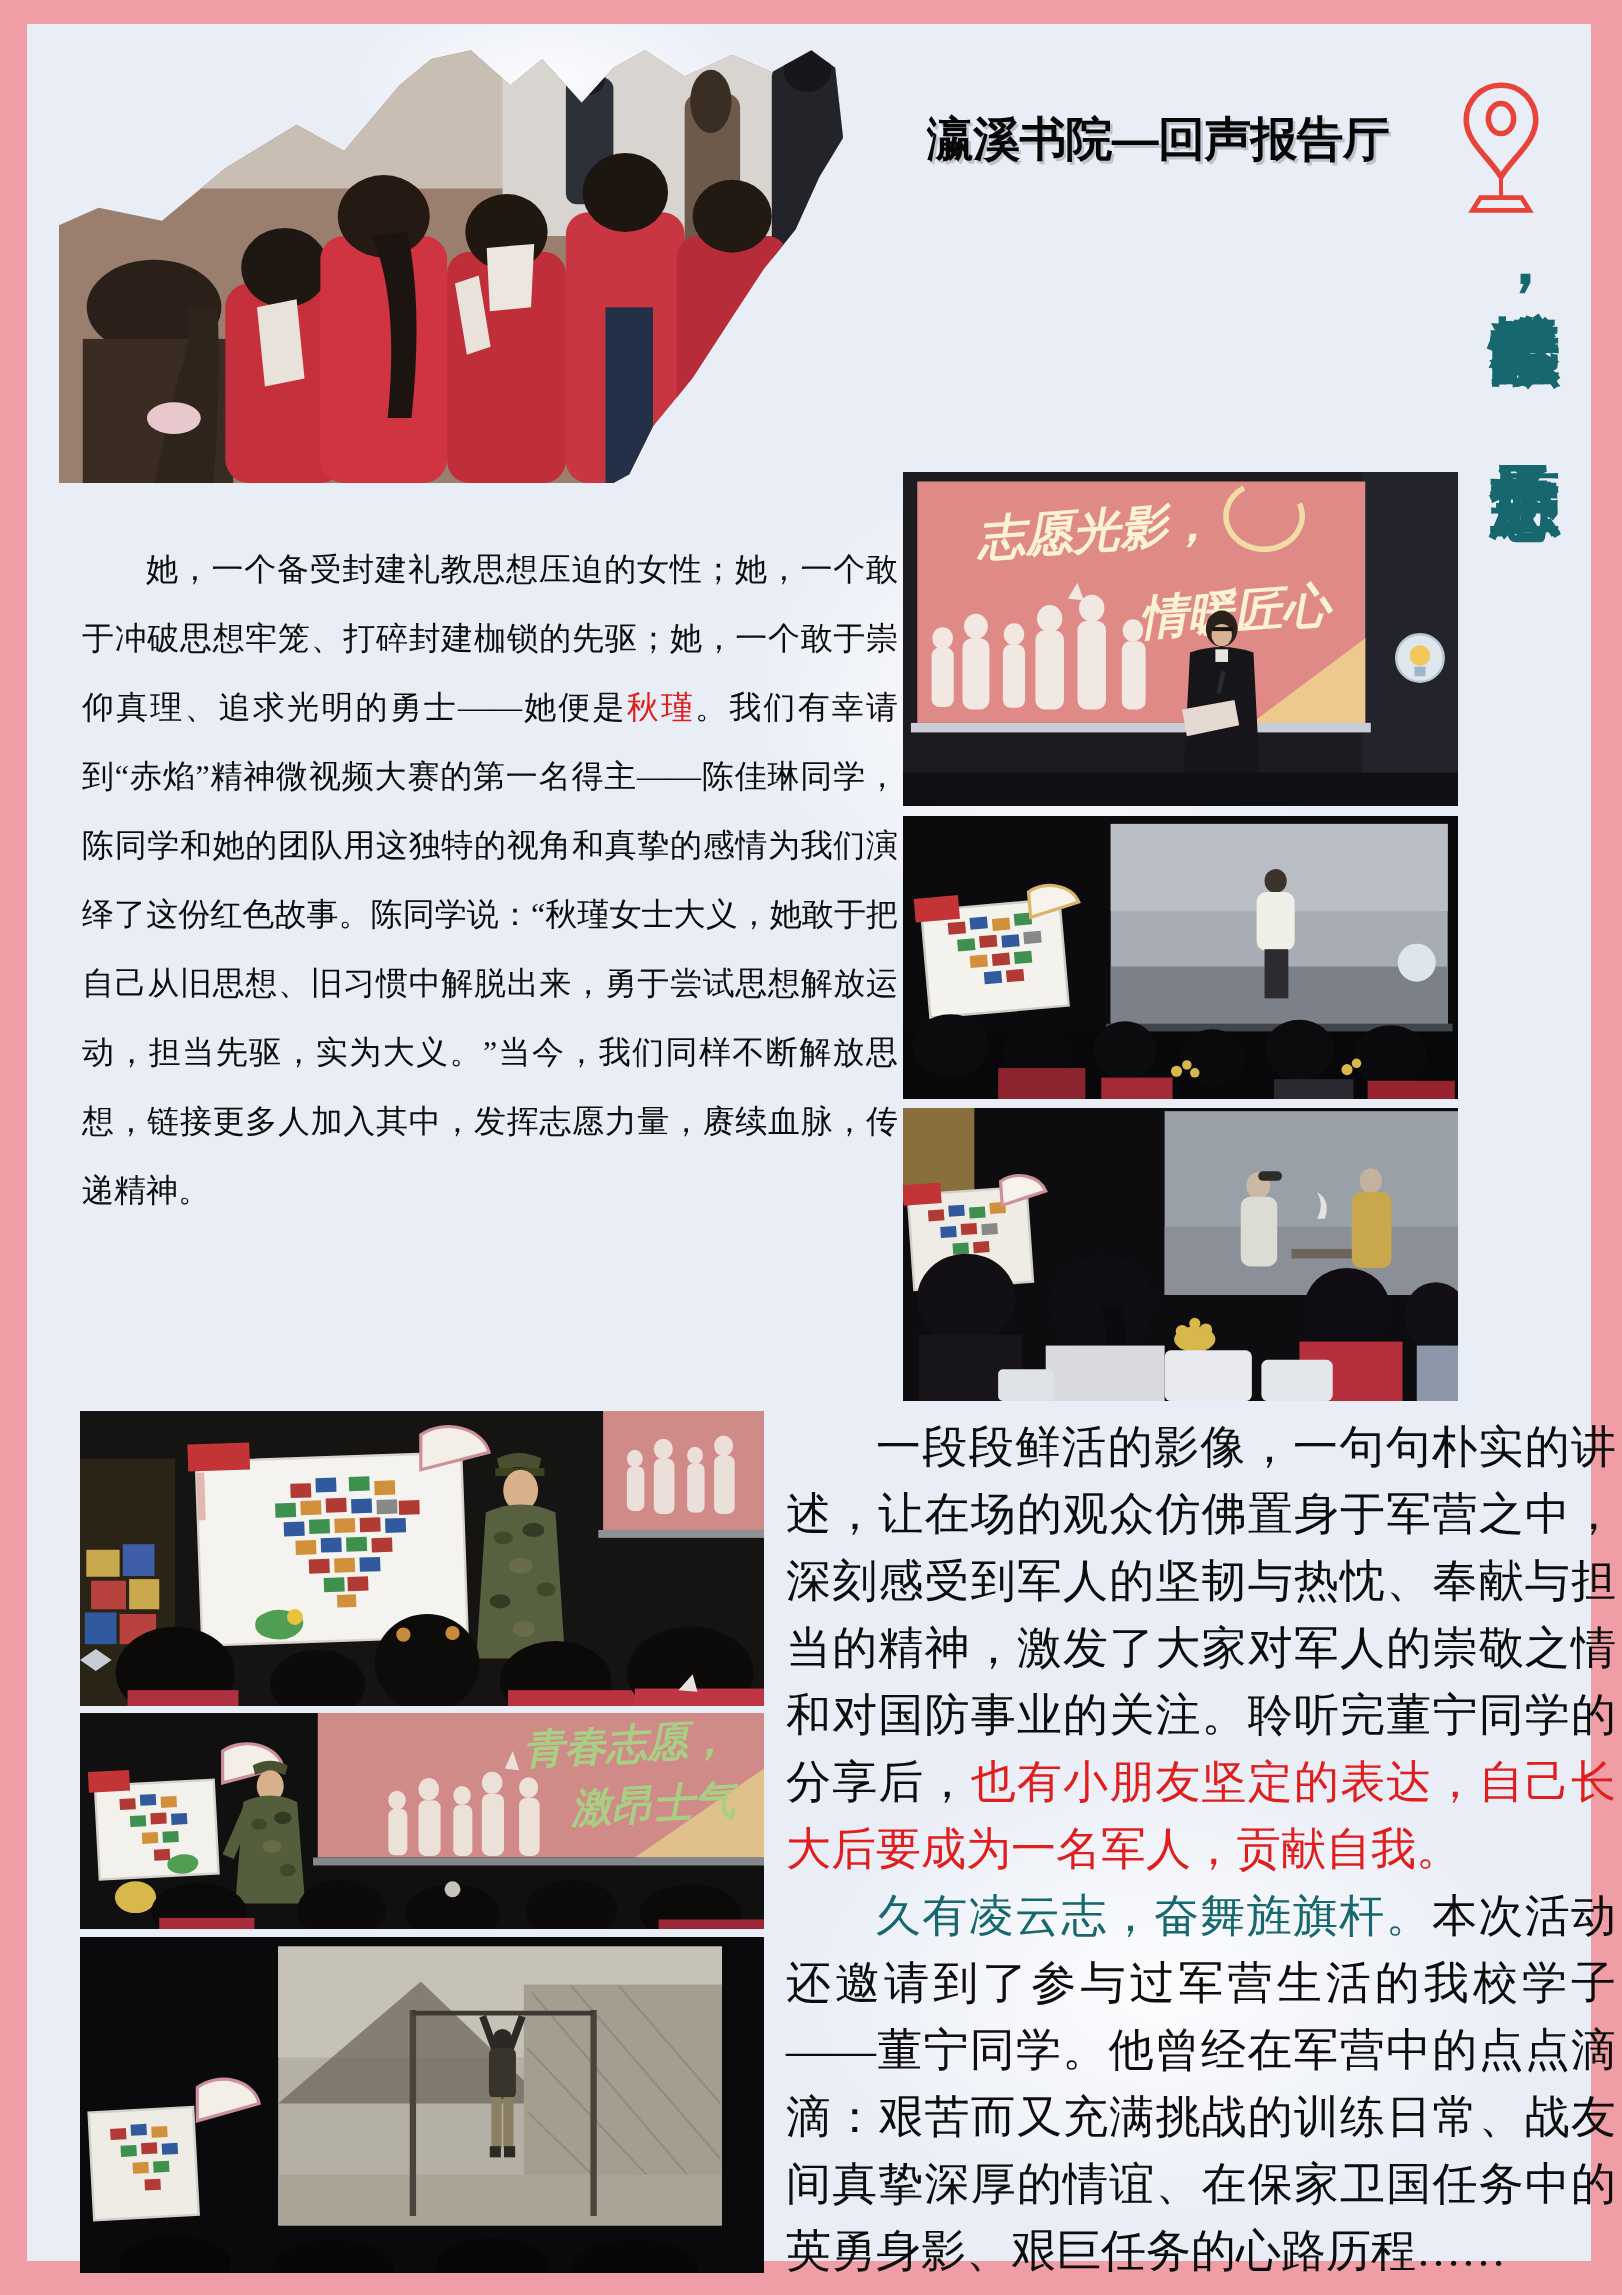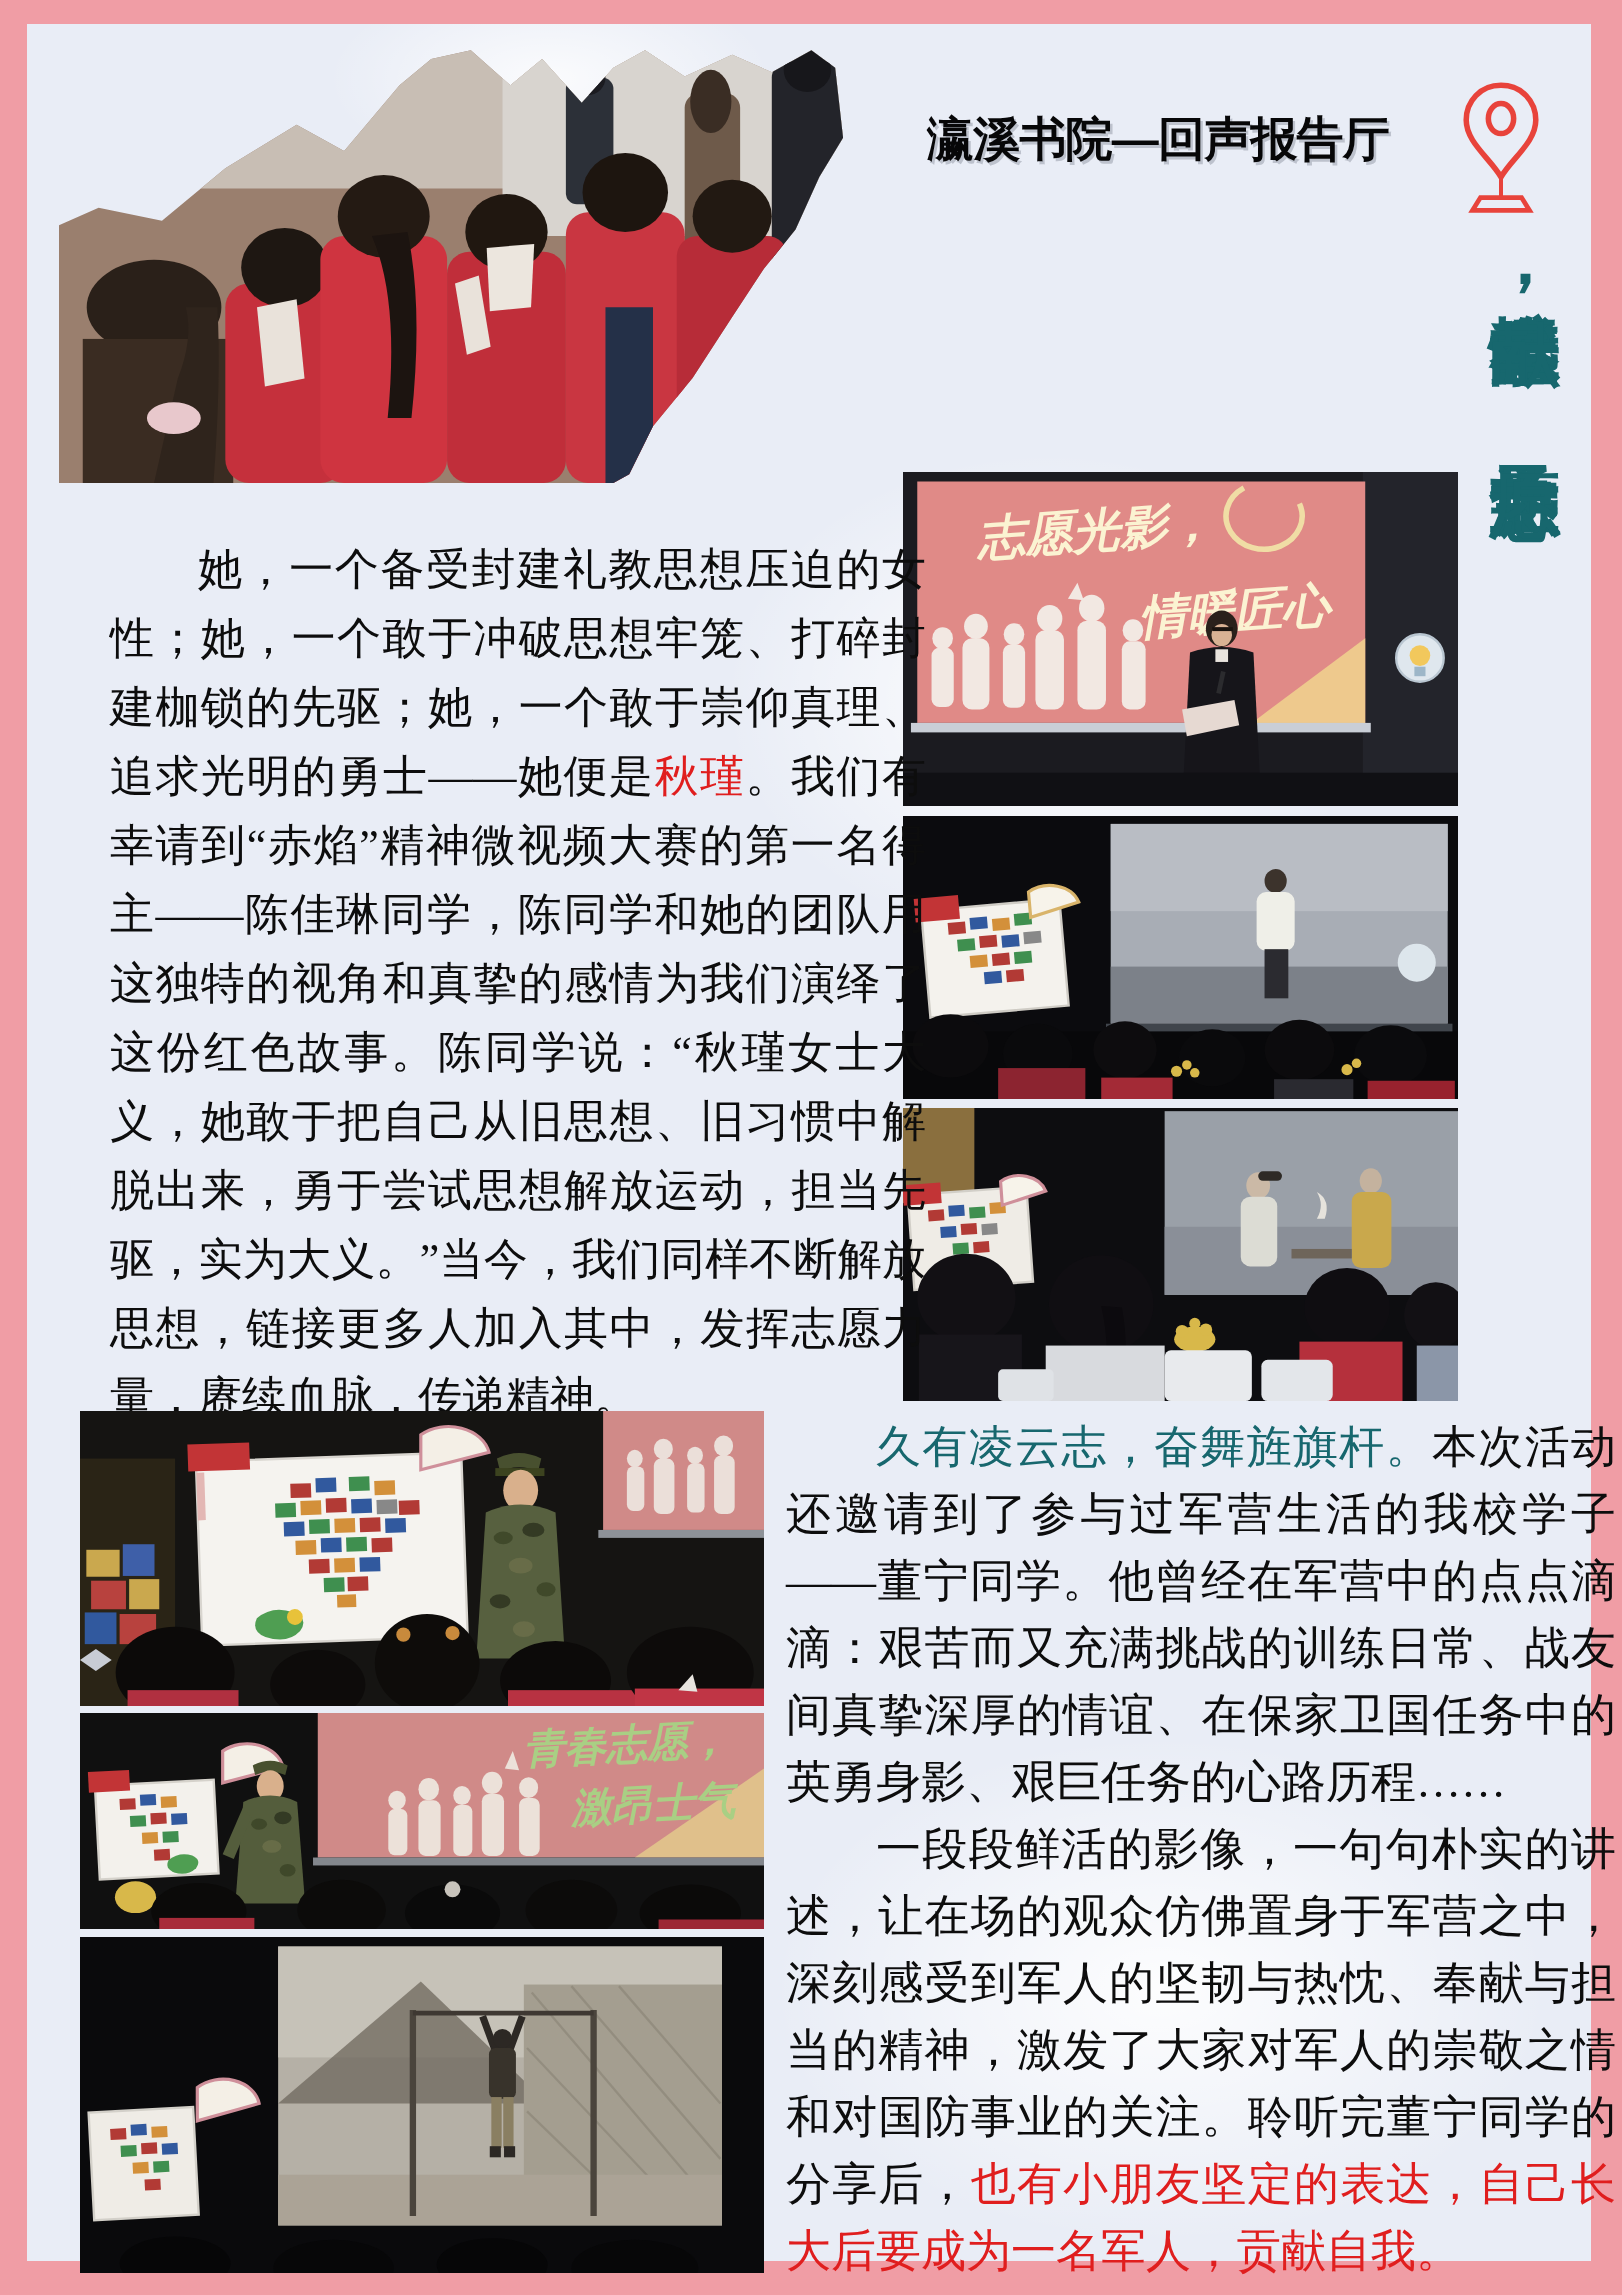--- a/index.html
+++ b/index.html
@@ -18,21 +18,21 @@
   .hero{position:absolute;left:32px;top:22px;width:792px;height:437px;
     clip-path:polygon(0 41%,5% 37%,13% 40%,21% 28%,30% 18%,36% 24%,43% 9%,47% 3%,52% 1%,57% 9%,61% 3%,66% 13%,70% 5%,74% 1%,79% 7%,85% 2%,90% 6%,95% 1%,98% 5%,99% 21%,96% 30%,93% 42%,89% 51%,85% 62%,80% 76%,75% 87%,72% 98%,70% 100%,0 100%);}
   .hero svg{display:block;width:100%;height:100%;}
   .page-title{position:absolute;left:822px;top:84px;width:618px;font-family:"Liberation Sans",sans-serif;
     font-weight:900;font-size:47px;letter-spacing:-0.8px;color:#070708;white-space:nowrap;
     text-shadow:2.4px 3.2px 0 rgba(110,115,130,.35);text-align:center;}
   .intro{position:absolute;left:656px;top:226px;width:792px;font-size:43px;line-height:62px;color:#0d0d0d;
     text-indent:2em;text-align:justify;}
   .v-headline{position:absolute;left:1460px;top:231px;height:1030px;writing-mode:vertical-rl;
     font-size:70px;line-height:76px;font-weight:bold;color:#17676e;letter-spacing:1.6px;}
-  .story{position:absolute;left:55px;top:511px;width:816px;font-size:44px;line-height:69px;color:#0d0d0d;text-align:justify;margin-left:28px;}
+  .story{position:absolute;left:55px;top:511px;width:816px;font-size:32px;line-height:69px;color:#0d0d0d;text-align:justify;}
   .story p,.army p{margin:0;text-indent:2em;}
   .army{position:absolute;left:759px;top:1390px;width:830px;font-size:45px;line-height:67px;color:#0d0d0d;text-align:justify;}
   .seg-black{color:#0d0d0d;}
   .seg-red{color:#e01e1e;}
   .seg-teal{color:#17676e;}
   .pin{position:absolute;left:1436px;top:55px;width:76px;height:136px;}
   .script-txt{font-family:"Liberation Serif",serif;font-style:italic;font-weight:bold;}
 </style>
 </head>
 <body>
@@ -454,19 +454,19 @@
         <g>
           <ellipse cx="120" cy="412" rx="70" ry="34" fill="#060607"></ellipse>
           <ellipse cx="320" cy="418" rx="76" ry="36" fill="#070708"></ellipse>
           <ellipse cx="520" cy="414" rx="70" ry="34" fill="#060607"></ellipse>
           <ellipse cx="700" cy="418" rx="80" ry="36" fill="#070708"></ellipse>
         </g>
       </svg>
     </div>
 
     <div class="army">
+      <p><span class="seg-black">一段段鲜活的影像，一句句朴实的讲述，让在场的观众仿佛置身于军营之中，深刻感受到军人的坚韧与热忱、奉献与担当的精神，激发了大家对军人的崇敬之情和对国防事业的关注。聆听完董宁同学的分享后，</span><span class="seg-red">也有小朋友坚定的表达，自己长大后要成为一名军人，贡献自我。</span></p>
       <p><span class="seg-teal">久有凌云志，奋舞旌旗杆。</span><span class="seg-black">本次活动还邀请到了参与过军营生活的我校学子——董宁同学。他曾经在军营中的点点滴滴：艰苦而又充满挑战的训练日常、战友间真挚深厚的情谊、在保家卫国任务中的英勇身影、艰巨任务的心路历程……</span></p>
-      <p><span class="seg-black">一段段鲜活的影像，一句句朴实的讲述，让在场的观众仿佛置身于军营之中，深刻感受到军人的坚韧与热忱、奉献与担当的精神，激发了大家对军人的崇敬之情和对国防事业的关注。聆听完董宁同学的分享后，</span><span class="seg-red">也有小朋友坚定的表达，自己长大后要成为一名军人，贡献自我。</span></p>
     </div>
 
   </div>
 </div>
 
 
 </body></html>

